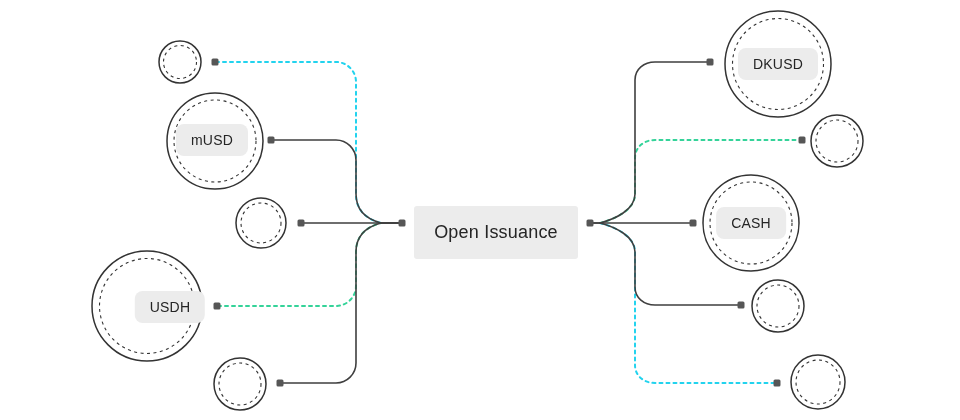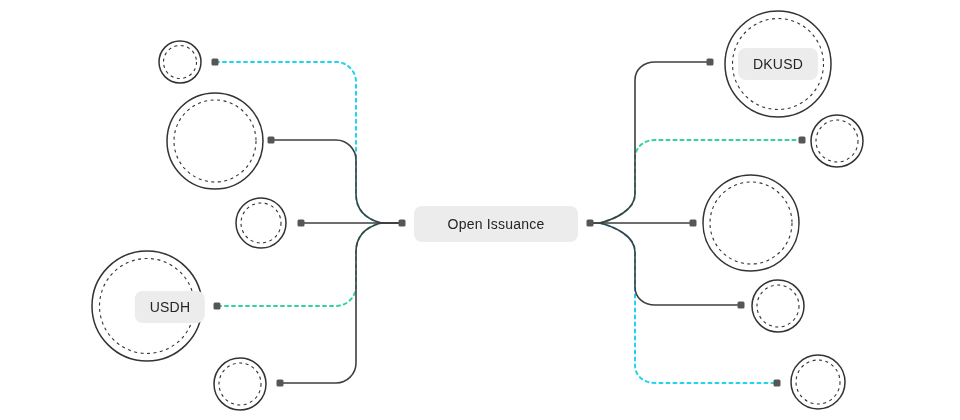--- a/index.html
+++ b/index.html
@@ -49,28 +49,28 @@
     border-radius: 8px;
     white-space: nowrap;
     letter-spacing: 0.2px;
     text-align: center;
   }
   .center-box {
     position: absolute;
     left: 414px;
     top: 206px;
     width: 164px;
-    height: 36px;
+    height: 53px;
     background: var(--chip-bg, #ececec);
     color: var(--text, #252525);
-    border-radius: 8px;
+    border-radius: 3px;
     display: flex;
     align-items: center;
     justify-content: center;
-    font-size: 14px;
+    font-size: 18px;
     letter-spacing: 0.2px;
   }
 </style>
 </head>
 <body>
 
 <div class="canvas">
 
   <svg width="960" height="420" viewBox="0 0 960 420">
 
@@ -134,18 +134,20 @@
     <rect class="dot" x="276.5" y="379.5" width="7" height="7" rx="1.5"></rect>
     <rect class="dot" x="398.5" y="219.5" width="7" height="7" rx="1.5"></rect>
     <rect class="dot" x="586.5" y="219.5" width="7" height="7" rx="1.5"></rect>
     <rect class="dot" x="706.5" y="58.5" width="7" height="7" rx="1.5"></rect>
     <rect class="dot" x="798.5" y="136.5" width="7" height="7" rx="1.5"></rect>
     <rect class="dot" x="689.5" y="219.5" width="7" height="7" rx="1.5"></rect>
     <rect class="dot" x="737.5" y="301.5" width="7" height="7" rx="1.5"></rect>
     <rect class="dot" x="773.5" y="379.5" width="7" height="7" rx="1.5"></rect>
   </svg>
 
+  <div class="chip" style="left:212px; top:140px;">mUSD</div>
   <div class="chip" style="left:149px; top:307px;margin-left:21px;">USDH</div>
   <div class="chip" style="left:778px; top:64px;">DKUSD</div>
+  <div class="chip" style="left:751px; top:223px;">CASH</div>
 
   <div class="center-box">Open Issuance</div>
 
 </div>
 
 </body></html>

